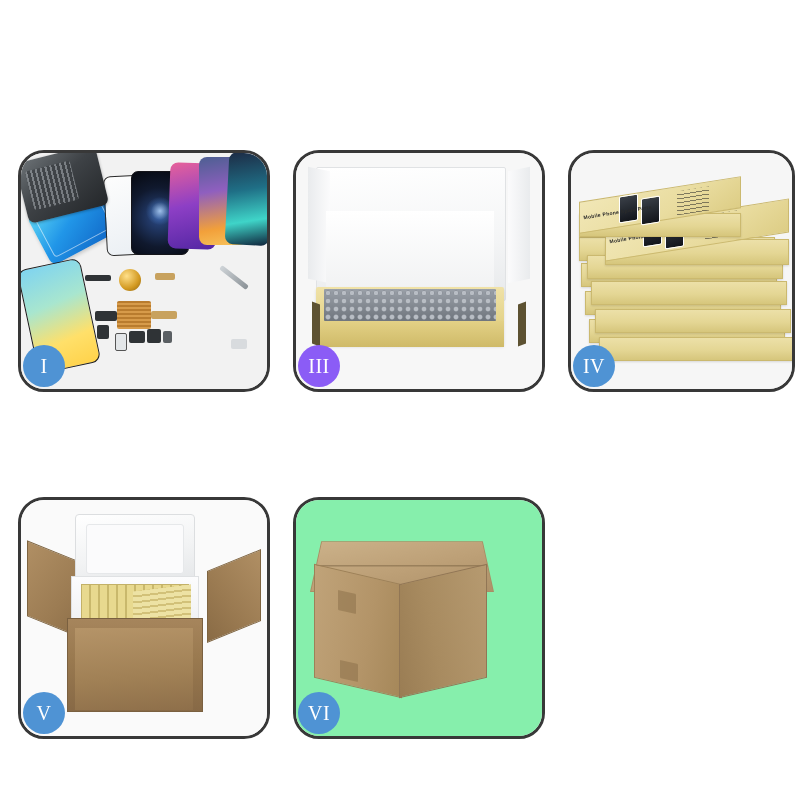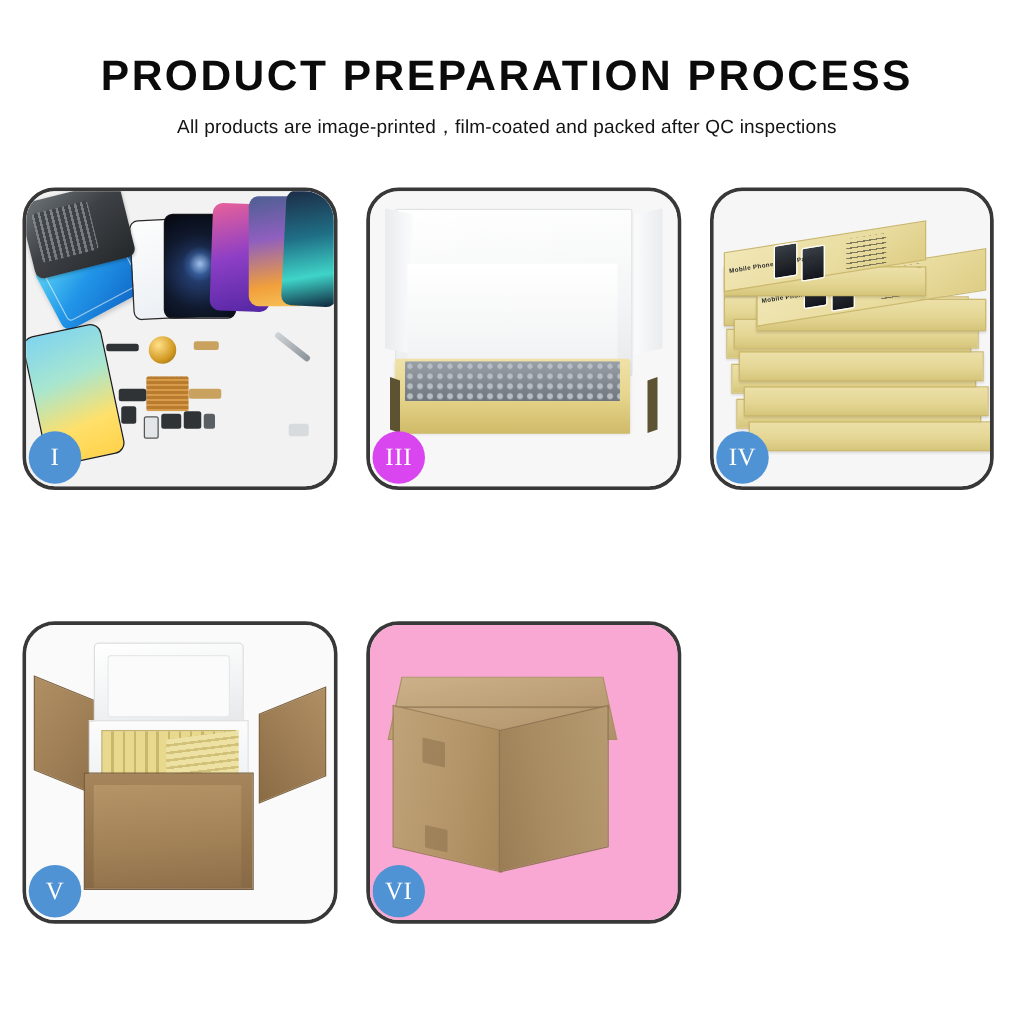--- a/index.html
+++ b/index.html
@@ -287,21 +287,21 @@
     position:absolute;left:46px;top:118px;width:134px;height:92px;
     background:linear-gradient(180deg,#a6855c 0%,#99794f 45%,#876946 100%);
     border:1px solid #7a6040;
   }
   .carton5-front{
     position:absolute;left:54px;top:128px;width:118px;height:82px;
     background:linear-gradient(175deg,#b59468 0%,#a08055 60%,#8e6f4a 100%);
   }
 
   
-  .p6{background:#f9a8d4;}
+  .p6{background:#86efac;}
   .box6-top{
     position:absolute;left:14px;top:24px;width:182px;height:66px;
     background:linear-gradient(165deg,#cbb189 0%,#bda077 55%,#ae9169 100%);
     transform:perspective(260px) rotateX(32deg);
     transform-origin:bottom center;
     border:1px solid #a98d64;
   }
   .box6-top:after{
     content:"";position:absolute;left:0;top:50%;width:100%;height:2px;
     background:rgba(110,88,58,.45);
@@ -316,24 +316,20 @@
     background:linear-gradient(260deg,#b69a70 0%,#a88b60 60%,#9a7d54 100%);
     transform:skewY(-13deg);border:1px solid #917655;
   }
   .tape6{position:absolute;background:rgba(140,113,74,.55);border-radius:1px;}
 </style>
 </head>
 <body style="background: rgb(255, 255, 255);">
 
 <div class="page">
 
-  <div class="header">
-    <div class="title" style="color: rgb(11, 11, 11);">PRODUCT PREPARATION PROCESS</div>
-    <div class="subtitle">All products are image-printed，film-coated and packed after QC inspections</div>
-  </div>
 
   <div class="grid">
 
     <div class="card" style="border-color: rgb(56, 56, 56);">
       <div class="card-inner p1">
         <div class="ph ph-blue-film"></div>
         <div class="ph ph-glass"></div>
         <div class="ph ph-dark"></div>
         <div class="ph ph-purple"></div>
         <div class="ph ph-orange"></div>
@@ -362,21 +358,21 @@
       <div class="card-inner p3">
         <div class="lid3"></div>
         <div class="lid3-flapL"></div>
         <div class="lid3-flapR"></div>
         <div class="foam3"></div>
         <div class="tray3"></div>
         <div class="bubbles3"></div>
         <div class="tray3-front"></div>
         <div class="tray3-sideL"></div>
         <div class="tray3-sideR"></div>
-        <div class="badge" style="background: #d946ef; color: rgb(255, 255, 255);">III</div>
+        <div class="badge" style="background: #8b5cf6; color: rgb(255, 255, 255);">III</div>
       </div>
     </div>
 
     <div class="card" style="border-color: rgb(56, 56, 56);">
       <div class="card-inner p4">
         <div class="stack">
 
           <div class="rbox" style="left:12px;top:150px;width:194px;height:22px;"></div>
           <div class="rbox" style="left:22px;top:168px;width:194px;height:22px;"></div>
           <div class="rbox" style="left:8px;top:122px;width:194px;height:22px;"></div>

